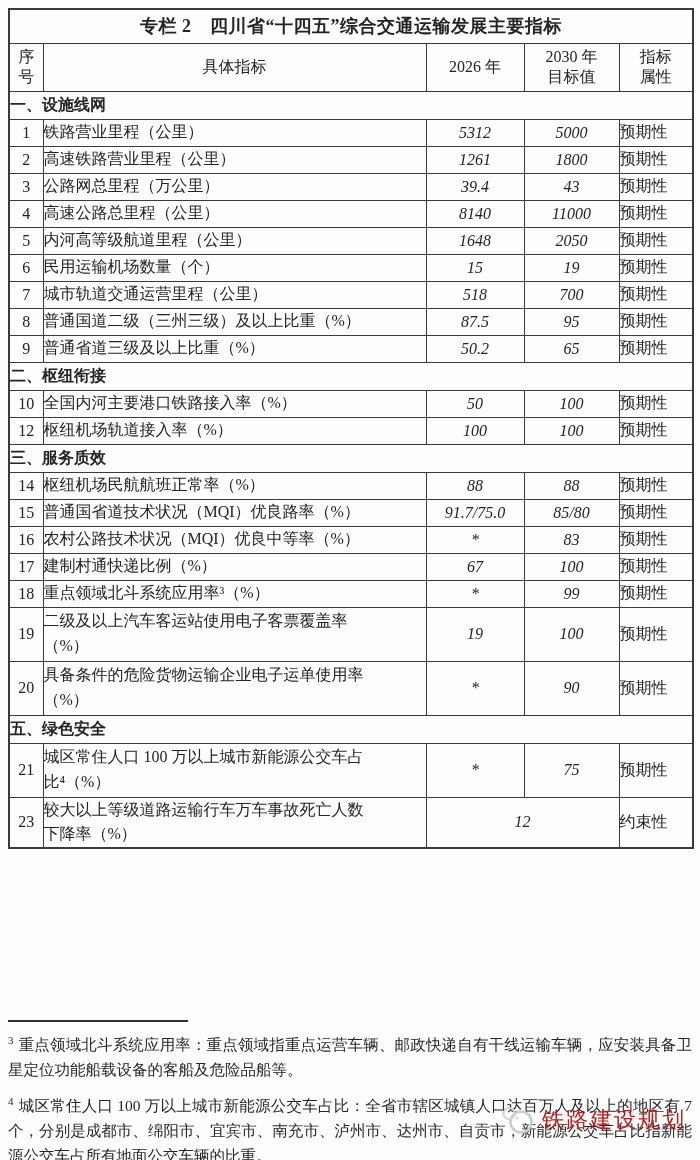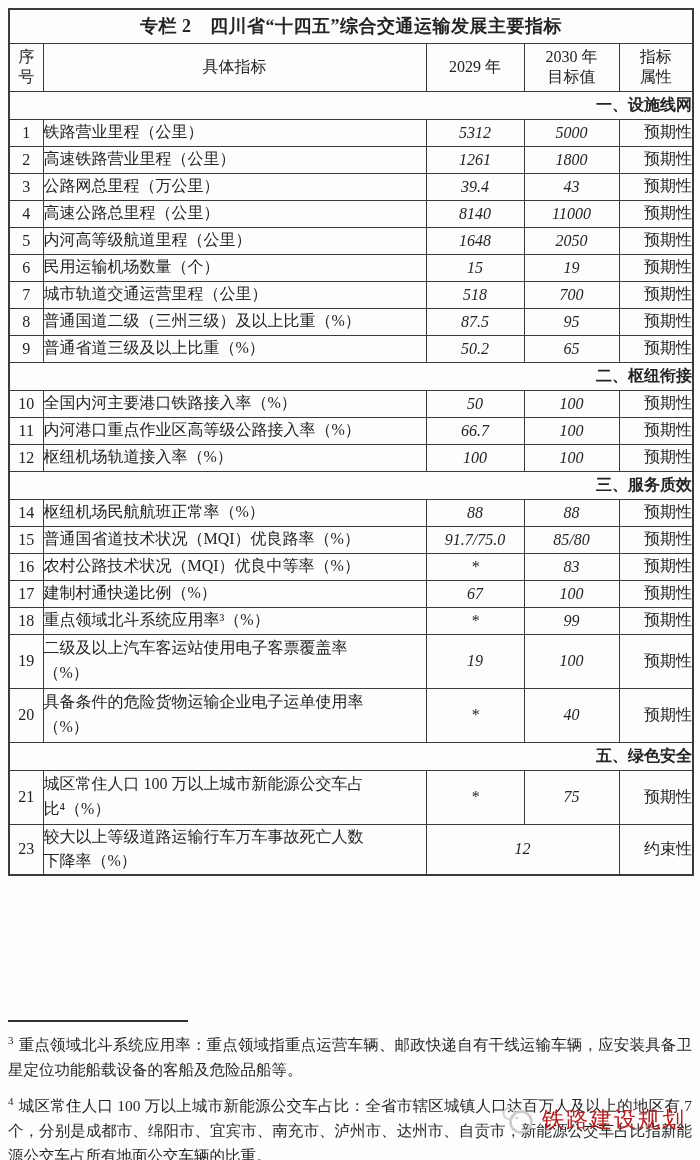--- a/index.html
+++ b/index.html
@@ -39,31 +39,31 @@
   }
   tr.header-row td {
     height: 48px;
     text-align: center;
     white-space: pre-line;
     line-height: 1.25;
   }
   tr.sec-row td {
     height: 28px;
     font-weight: bold;
-    text-align: right;
-    padding-left: 14px;
+    text-align: left;
+    padding-left: 0;
     font-size: 16px;
   }
   tr.r1 td { height: 27px; }
   tr.r2 td { height: 54px; }
   tr.r3 td { height: 51px; }
   td.no   { text-align: center; }
   td.ind  { text-align: left; padding: 1px 9px; white-space: pre-line; line-height: 1.55; }
   td.val  { text-align: center; font-style: italic; }
-  td.attr { text-align: right; }
+  td.attr { text-align: left; }
   .footnotes {
     position: absolute; left: 8px; top: 1008px; width: 684px;
   }
   .fn-separator {
     width: 180px; height: 0;
     border-top: 2px solid #2f2f2f;
     margin: 12px 0 10px 0;
   }
   p.footnote {
     margin: 0 0 10px 0;
@@ -103,21 +103,21 @@
         <col style="width:74px">
     </colgroup>
     <tbody>
       <tr class="title-row">
         <td colspan="5">专栏 2　四川省“十四五”综合交通运输发展主要指标</td>
       </tr>
       <tr class="header-row">
         <td class="no">序
 号</td>
         <td>具体指标</td>
-        <td>2029 年</td>
+        <td>2026 年</td>
         <td>2030 年
 目标值</td>
         <td>指标
 属性</td>
       </tr>
 
       <tr class="sec-row">
         <td colspan="5">一、设施线网</td>
       </tr>
       <tr class="r1">
@@ -184,27 +184,20 @@
         <td class="attr">预期性</td>
       </tr>
 
       <tr class="sec-row">
         <td colspan="5">二、枢纽衔接</td>
       </tr>
       <tr class="r1">
         <td class="no">10</td>
         <td class="ind">全国内河主要港口铁路接入率（%）</td>
         <td class="val">50</td>
-        <td class="val">100</td>
-        <td class="attr">预期性</td>
-      </tr>
-      <tr class="r1">
-        <td class="no">11</td>
-        <td class="ind">内河港口重点作业区高等级公路接入率（%）</td>
-        <td class="val">66.7</td>
         <td class="val">100</td>
         <td class="attr">预期性</td>
       </tr>
       <tr class="r1">
         <td class="no">12</td>
         <td class="ind">枢纽机场轨道接入率（%）</td>
         <td class="val">100</td>
         <td class="val">100</td>
         <td class="attr">预期性</td>
       </tr>
@@ -254,21 +247,21 @@
 （%）</td>
         <td class="val">19</td>
         <td class="val">100</td>
         <td class="attr">预期性</td>
       </tr>
       <tr class="r2">
         <td class="no">20</td>
         <td class="ind">具备条件的危险货物运输企业电子运单使用率
 （%）</td>
         <td class="val">*</td>
-        <td class="val">40</td>
+        <td class="val">90</td>
         <td class="attr">预期性</td>
       </tr>
 
       <tr class="sec-row">
         <td colspan="5">五、绿色安全</td>
       </tr>
       <tr class="r2">
         <td class="no">21</td>
         <td class="ind">城区常住人口 100 万以上城市新能源公交车占
 比⁴（%）</td>

